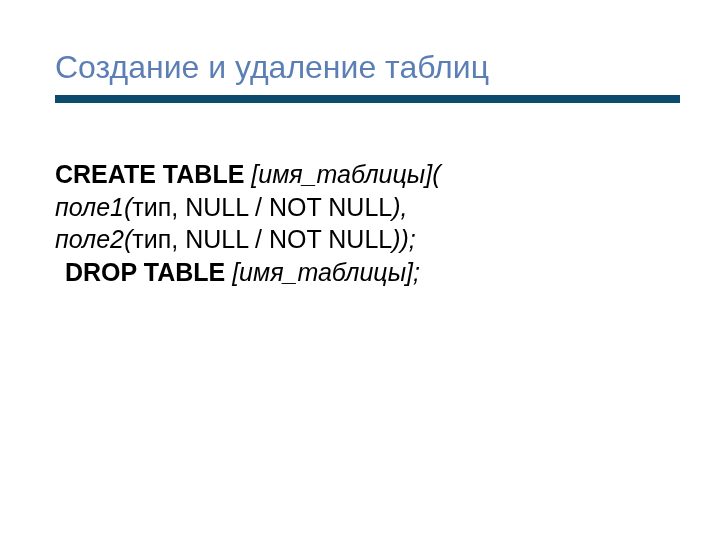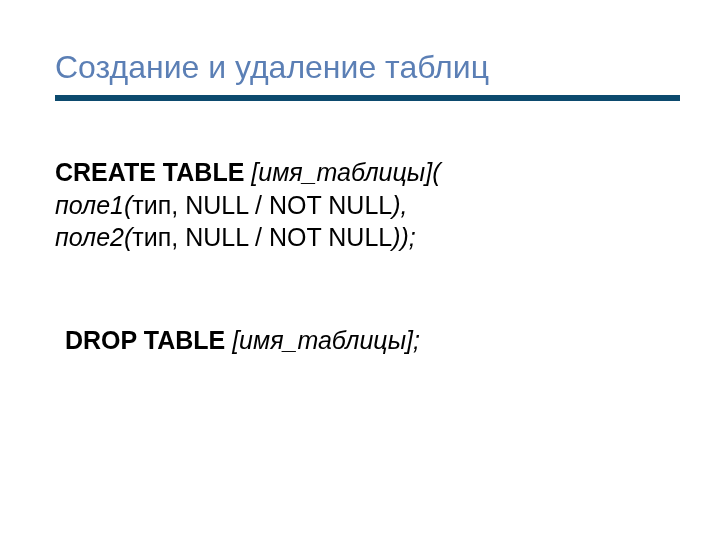--- a/index.html
+++ b/index.html
@@ -13,29 +13,28 @@
     }
     .slide {
       padding: 50px 40px 40px 55px;
     }
     .title {
       color: #5b7fb5;
       font-size: 32px;
       font-weight: normal;
       font-family: "Trebuchet MS", Arial, sans-serif;
       padding-bottom: 10px;
-      border-bottom: 6px solid #0c4a6e;
+      border-bottom: 8px solid #0c4a6e;
       margin-bottom: 55px;
       line-height: 1.1;
     }
     .code-block {
       font-size: 25px;
       color: #000;
       line-height: 1.3;
-      margin-bottom: 70px;
     }
     .code-block.second {
       padding-left: 10px;
       margin-bottom: 8px;
     }
     .bold-part {
       font-weight: 900;
       font-family: Arial, sans-serif;
     }
     .italic-part {

